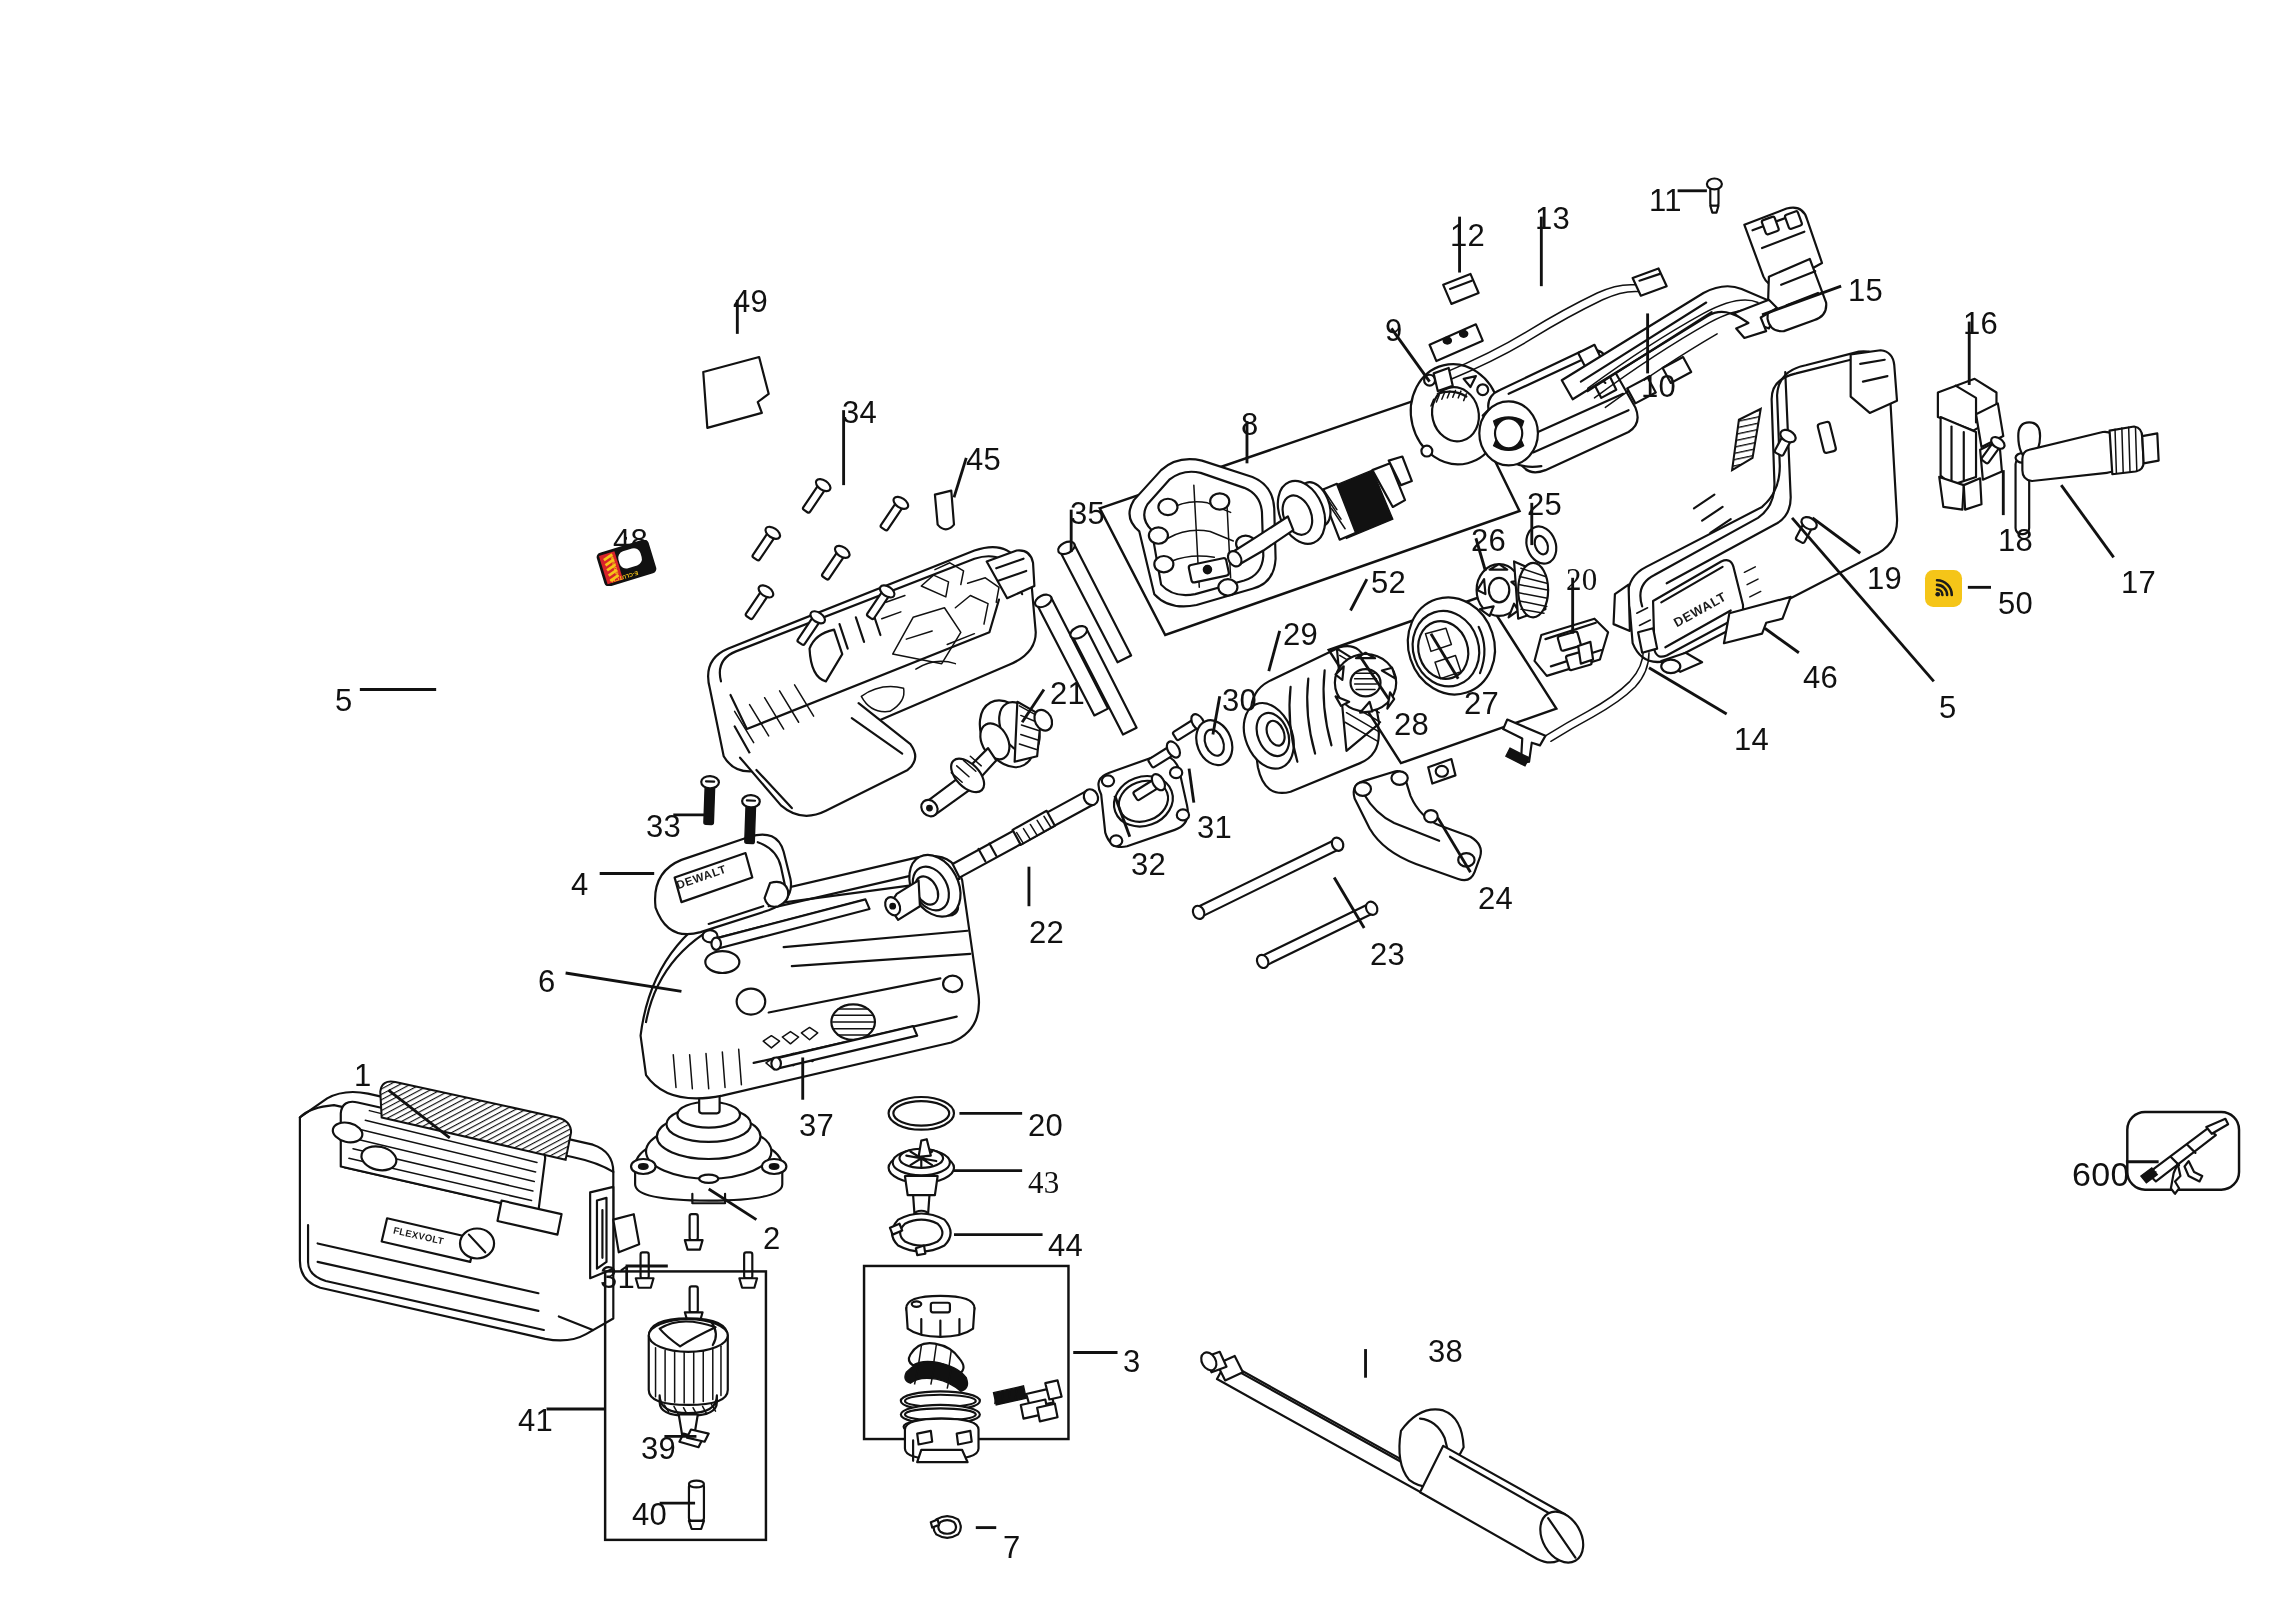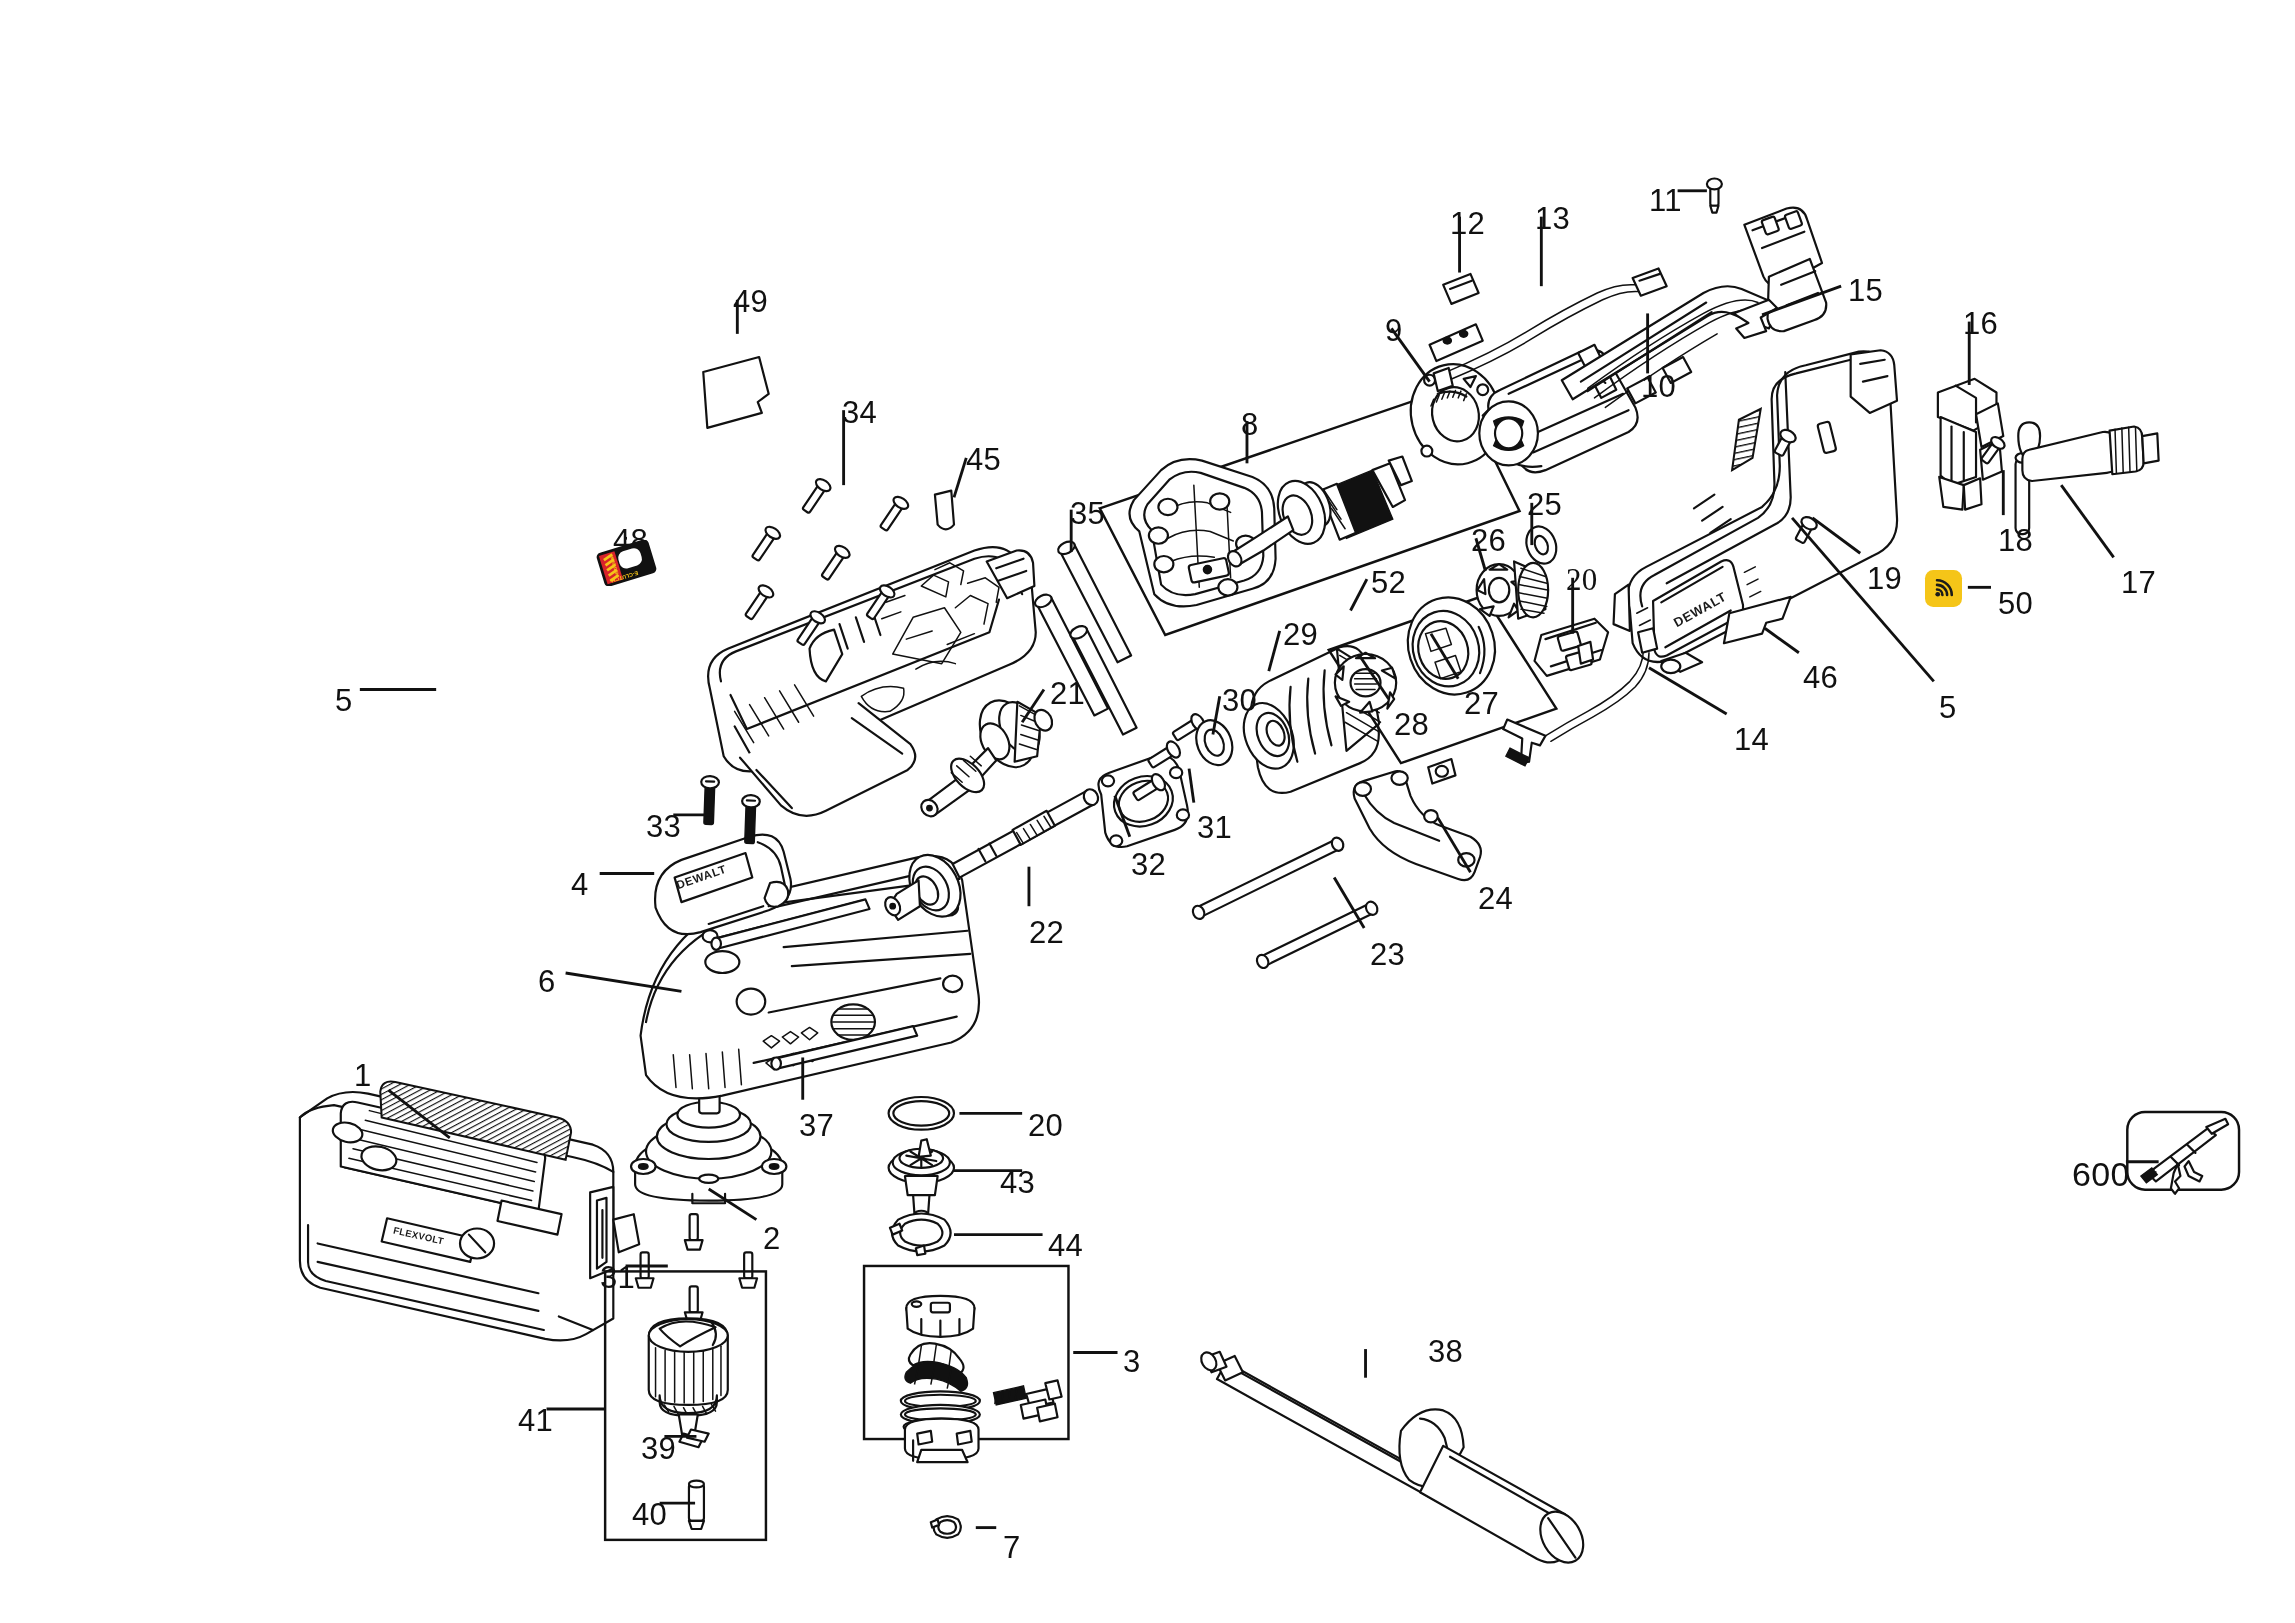--- a/index.html
+++ b/index.html
@@ -878,21 +878,21 @@
       <div class="cal" style="left: 1123px; top: 1346px;">3</div>
       <div class="cal" style="left: 571px; top: 869px;">4</div>
       <div class="cal" style="left: 335px; top: 685px;">5</div>
       <div class="cal" style="left: 1939px; top: 692px;">5</div>
       <div class="cal" style="left: 538px; top: 966px;">6</div>
       <div class="cal" style="left: 1003px; top: 1532px;">7</div>
       <div class="cal" style="left: 1241px; top: 409px;">8</div>
       <div class="cal" style="left: 1385px; top: 315px;">9</div>
       <div class="cal" style="left: 1641px; top: 371px;">10</div>
       <div class="cal" style="left: 1649px; top: 185px;">11</div>
-      <div class="cal" style="left: 1450px; top: 208px;">12</div>
+      <div class="cal" style="left: 1450px; top: 220px;">12</div>
       <div class="cal" style="left: 1535px; top: 203px;">13</div>
       <div class="cal" style="left: 1734px; top: 724px;">14</div>
       <div class="cal" style="left: 1848px; top: 275px;">15</div>
       <div class="cal" style="left: 1963px; top: 308px;">16</div>
       <div class="cal" style="left: 2121px; top: 567px;">17</div>
       <div class="cal" style="left: 1998px; top: 525px;">18</div>
       <div class="cal" style="left: 1867px; top: 563px;">19</div>
       <div class="cal" style="left: 1566px; top: 564px; font-family: Liberation Serif, serif;">20</div>
       <div class="cal" style="left: 1050px; top: 678px;">21</div>
       <div class="cal" style="left: 1029px; top: 917px;">22</div>
@@ -909,21 +909,21 @@
       <div class="cal" style="left: 1131px; top: 849px;">32</div>
       <div class="cal" style="left: 646px; top: 811px;">33</div>
       <div class="cal" style="left: 842px; top: 397px;">34</div>
       <div class="cal" style="left: 1070px; top: 498px;">35</div>
       <div class="cal" style="left: 799px; top: 1110px;">37</div>
       <div class="cal" style="left: 1428px; top: 1336px;">38</div>
       <div class="cal" style="left: 641px; top: 1433px;">39</div>
       <div class="cal" style="left: 632px; top: 1499px;">40</div>
       <div class="cal" style="left: 518px; top: 1405px;">41</div>
       <div class="cal" style="left: 1028px; top: 1110px;">20</div>
-      <div class="cal" style="left: 1000px; top: 1167px;">43</div>
+      <div class="cal" style="left: 1028px; top: 1167px; font-family: Liberation Serif, serif;">43</div>
       <div class="cal" style="left: 1048px; top: 1230px; text-align: right;">44</div>
       <div class="cal" style="left: 966px; top: 444px;">45</div>
       <div class="cal" style="left: 1803px; top: 662px;">46</div>
       <div class="cal" style="left: 613px; top: 525px;">48</div>
       <div class="cal" style="left: 733px; top: 286px;">49</div>
       <div class="cal" style="left: 1998px; top: 588px;">50</div>
       <div class="cal" style="left: 1371px; top: 567px;">52</div>
       <div class="cal big" style="left: 2072px; top: 1157px;">600</div>
     </div>
 

